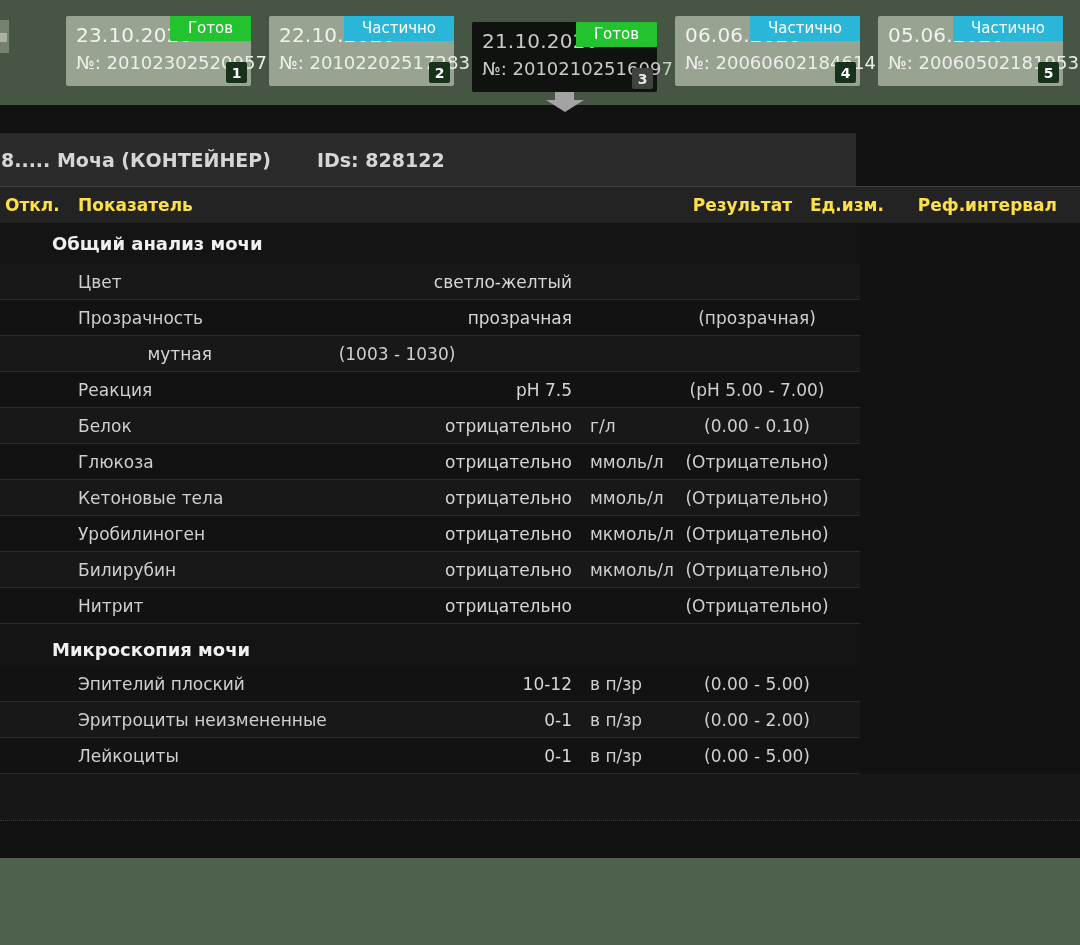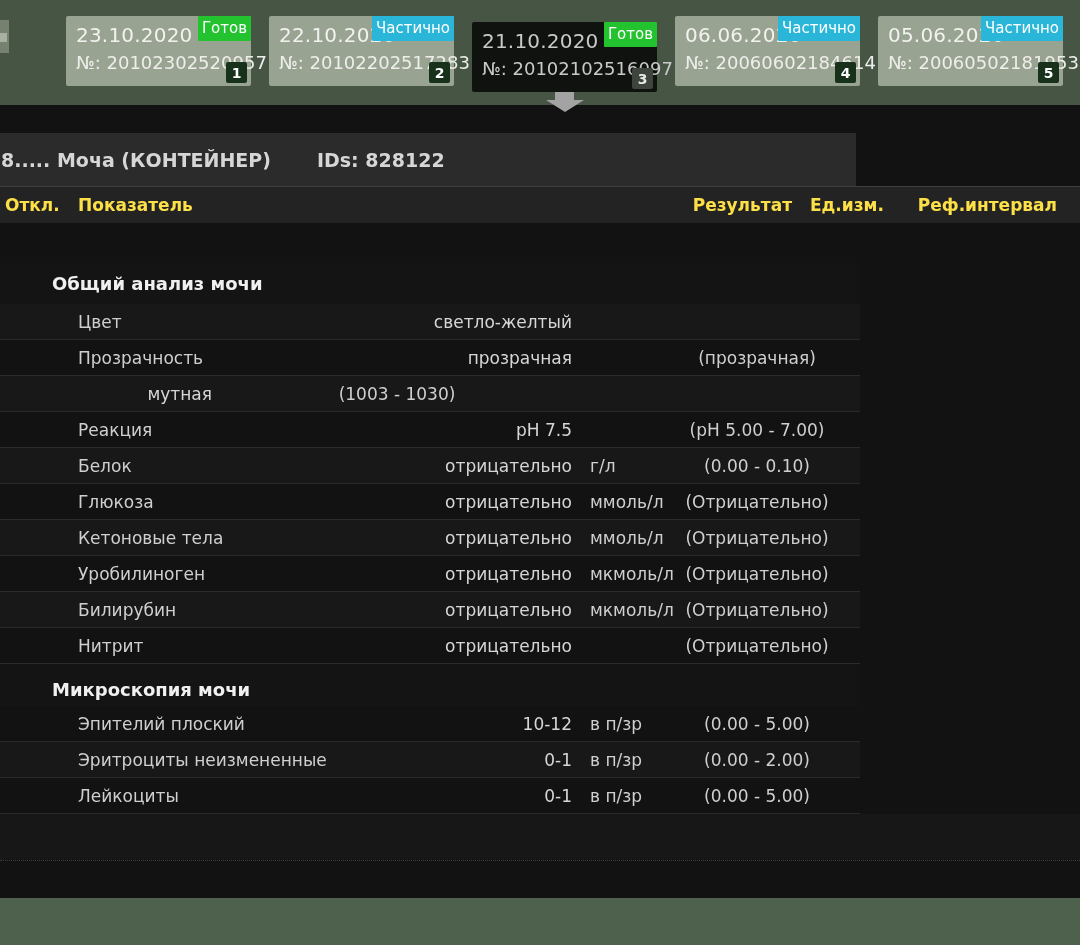--- a/index.html
+++ b/index.html
@@ -9,21 +9,21 @@
   
   .topbar { position:relative; width:1080px; height:105px; background:#465544; overflow:visible; z-index:5; }
   .peek-card { position:absolute; left:0; top:20px; width:9px; height:33px; background:#77816f; }
   .peek-card .peek-mark { position:absolute; left:0; top:13px; width:7px; height:9px; background:#a8b1a2; }
   .cards { display:flex; padding-left:66px; gap:18px; align-items:flex-start; }
   .card { position:relative; width:185px; height:70px; margin-top:16px; background:#99a392;
           padding:5px 10px 0 10px; border-radius:2px; cursor:pointer; }
   .card .date { font-size:20px; line-height:29px; color:#f2f2ee; letter-spacing:.2px; }
   .card .num  { font-size:18px; line-height:25px; color:#eeeeea; white-space:nowrap; }
   .card .badge { position:absolute; top:0; right:0; font-size:15px; line-height:25px;
-                 padding:0 4px; color:#fff; border-radius:1px; }
+                 padding:0 18px; color:#fff; border-radius:1px; }
   .badge.ready   { background:#22c32e; }
   .badge.partial { background:#29b6d8; }
   .card .idx { position:absolute; right:4px; bottom:3px; min-width:21px; height:21px;
                display:flex; align-items:center; justify-content:center;
                background:#17311b; color:#fff; font-size:14px; font-weight:bold; border-radius:2px; }
   .card.selected { background:#0f120f; margin-top:22px; }
   .card.selected .date { color:#c9c9c9; }
   .card.selected .num  { color:#c9c9c9; }
   .card.selected .idx  { background:#3d453d; color:#e8e8e8; }
   .sel-arrow { position:absolute; left:50%; top:100%; transform:translateX(-50%); z-index:9; }
@@ -42,21 +42,21 @@
   .c-dev  { width:52px;  flex:none; padding-left:5px; }
   .c-name { flex:1; padding-left:26px; overflow:hidden; white-space:nowrap; }
   .c-res  { width:160px; flex:none; text-align:right; white-space:nowrap; }
   .c-unit { width:90px;  flex:none; margin-left:15px; padding-left:3px; white-space:nowrap; }
   .c-ref  { width:160px; flex:none; margin-right:23px; text-align:center; white-space:nowrap; }
 
   .table-header { width:1080px; height:37px; background:#232323; border-top:1px solid #3f3f3f;
                   font-size:17px; font-weight:bold; color:#fde047; }
   .table-header .c-ref { text-align:right; }
 
-  .rows { width:860px; background:#141414;margin-top:40px; }
+  .rows { width:860px; background:#141414; }
   .group-header { height:41px; display:flex; align-items:center; padding-left:52px; background:#141414; }
   .group-header.later { height:34px; margin-top:8px; }
   .group-header span { font-size:18px; font-weight:bold; color:#f0f0f0; }
   .row { height:36px; border-bottom:1px solid #2a2a2a; font-size:17px; color:#cfcfcf; background:#121212; }
   .row:nth-child(even) { background:#181818; }
   .row .c-res { color:#d6d6d6; }
 
   .tail-top { width:1080px; height:46px; background:#171717; }
   .tail-dots { width:1080px; height:0; border-top:1px dotted #3a3a3a; }
   .tail-bottom { width:1080px; height:37px; background:#121212; }

